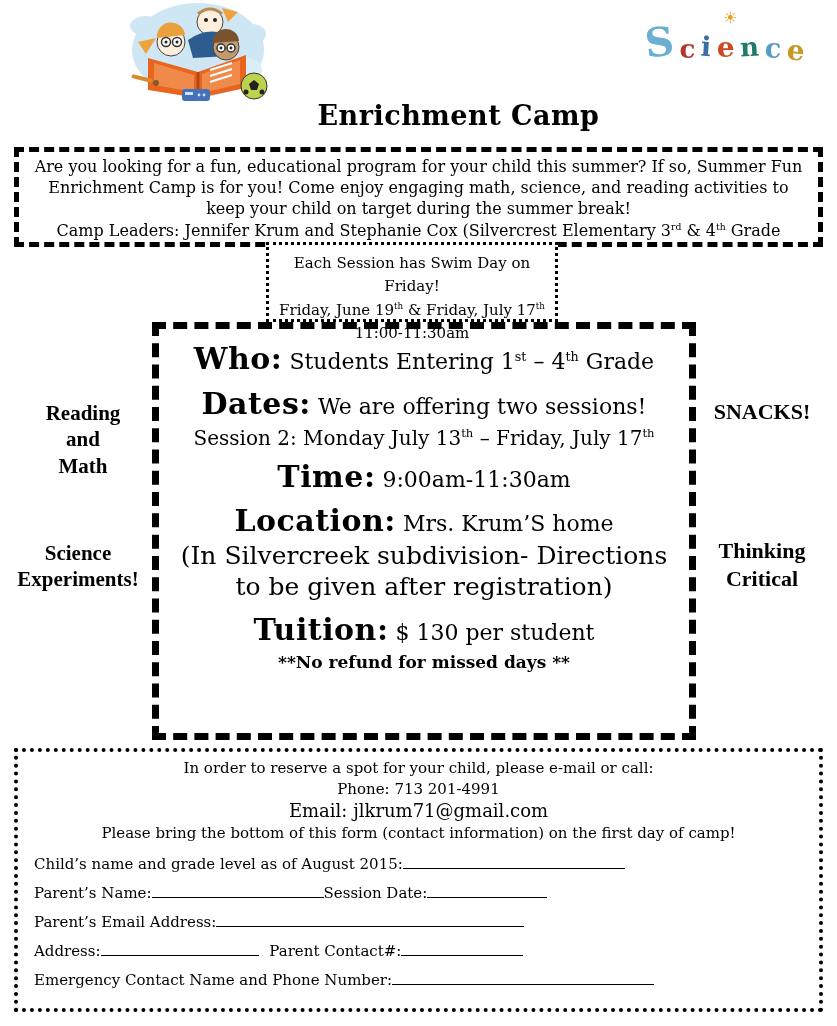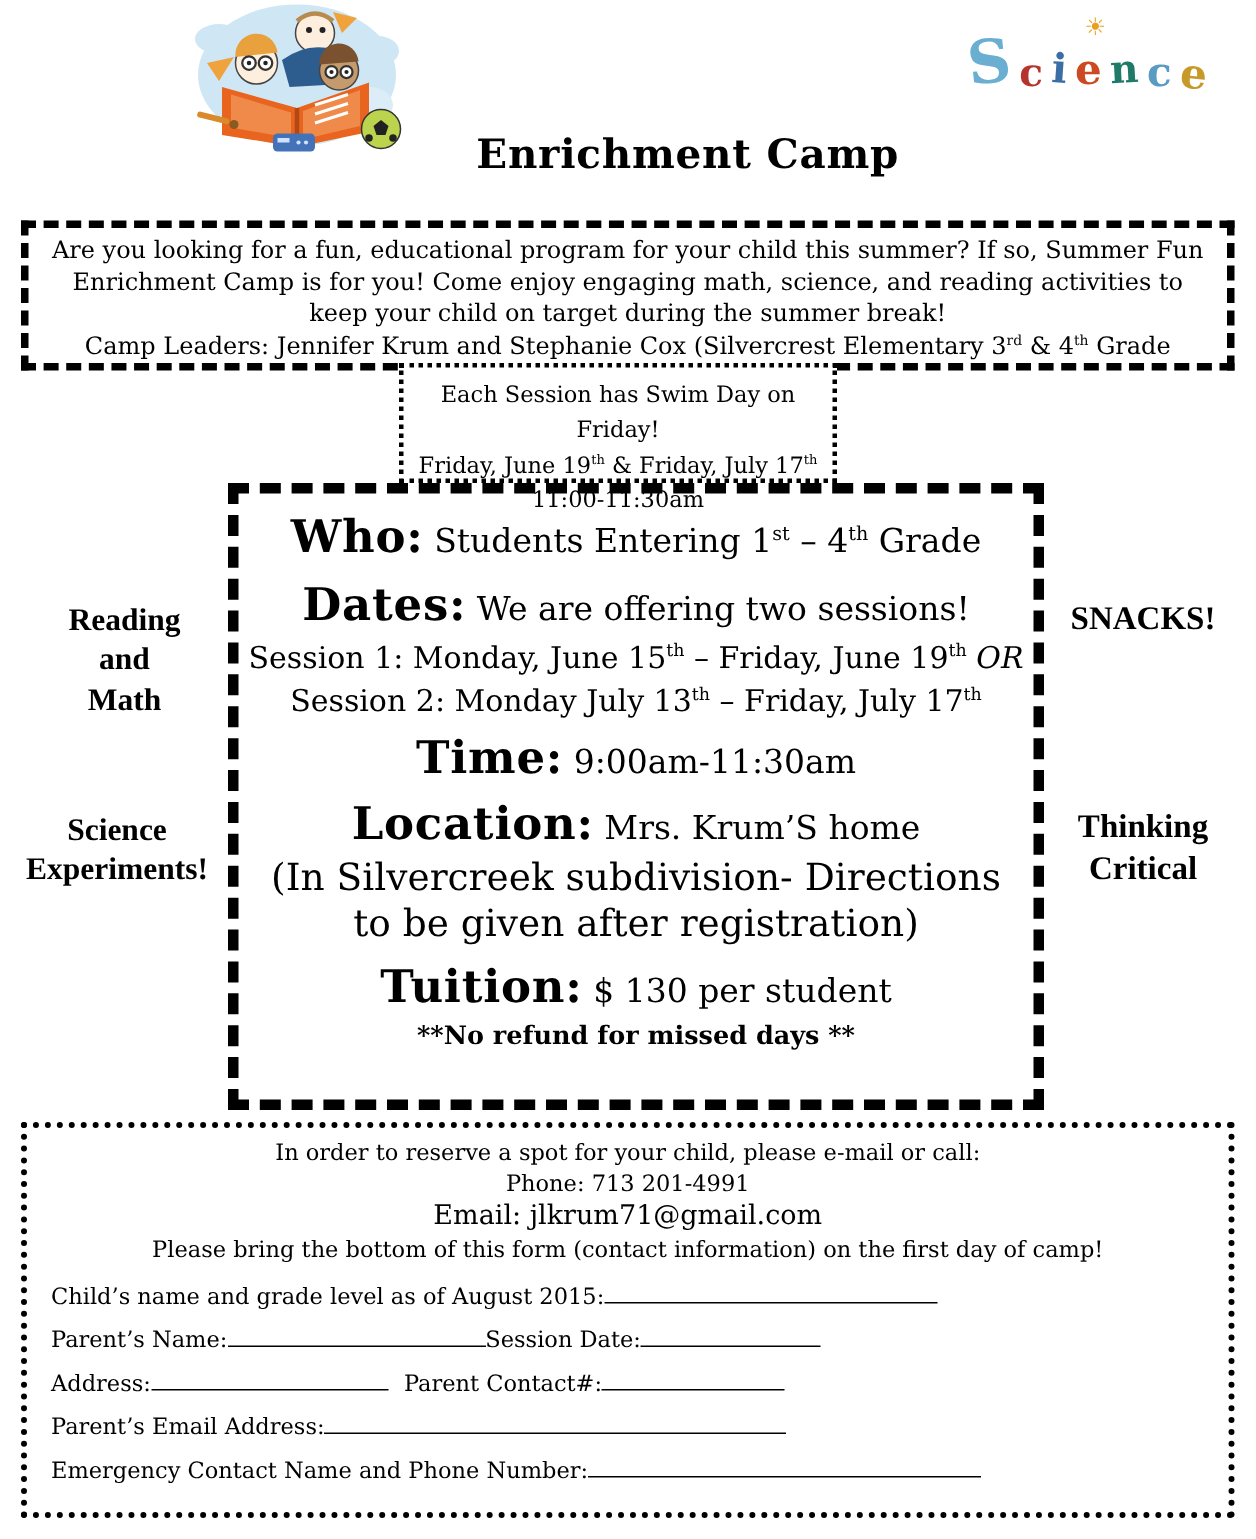--- a/index.html
+++ b/index.html
@@ -3,21 +3,21 @@
 <meta charset="utf-8">
 <style>
   html,body{margin:0;padding:0;background:#fff;}
   .page{position:relative;width:837px;height:1026px;background:#fff;color:#000;
         font-family:"DejaVu Serif",serif;overflow:hidden;}
 
   
   .kids-clip{position:absolute;left:126px;top:0;}
   .title{position:absolute;top:28px;left:90px;right:10px;text-align:center;
          font-size:48px;font-weight:bold;letter-spacing:1px;}
-  .subtitle{position:absolute;top:88px;left:90px;right:10px;text-align:center;
+  .subtitle{position:absolute;top:100px;left:90px;right:10px;text-align:center;
             font-size:27px;font-weight:bold;letter-spacing:.5px;}
   .science-logo{position:absolute;top:18px;right:52px;width:140px;height:70px;
                 font-weight:bold;white-space:nowrap;}
   .science-logo .ltr{position:relative;display:inline-block;z-index:1;
                      font-family:"DejaVu Serif",serif;}
   .sl0{font-size:40px;transform:rotate(-6deg);}
   .sl1{font-size:26px;top:2px;}
   .sl2{font-size:27px;transform:rotate(4deg);}
   .sl3{font-size:28px;top:1px;}
   .sl4{font-size:26px;transform:rotate(-3deg);}
@@ -154,21 +154,20 @@
     <div>Each Session has Swim Day on Friday!</div>
     <div><span>Friday, June 19</span><sup>th</sup><span> &amp; Friday, July 17</span><sup>th</sup></div>
     <div>11:00-11:30am</div>
   </div>
 
   <div class="main-box">
     <div class="ln ln-who"><span class="big">Who:</span><span> Students Entering 1</span><sup>st</sup><span> – 4</span><sup>th</sup><span> Grade</span></div>
 
     <div class="ln ln-dates"><span class="big">Dates:</span><span> We are offering two sessions!</span></div>
 
-    <div class="ln-sess"><span>Session 1: Monday, June 15</span><sup>th</sup><span> – Friday, June 19</span><sup>th</sup><span class="or-it"> OR</span></div>
 
     <div class="ln-sess"><span>Session 2: Monday July 13</span><sup>th</sup><span> – Friday, July 17</span><sup>th</sup></div>
 
     <div class="ln ln-time"><span class="big">Time:</span><span> 9:00am-11:30am</span></div>
 
     <div class="ln ln-loc"><span class="big">Location:</span><span> Mrs. Krum’S home</span></div>
 
     <div class="loc-note">(In Silvercreek subdivision- Directions to be given after registration)</div>
 
     <div class="ln ln-tuition"><span class="big">Tuition:</span><span> $ 130 per student</span></div>
@@ -194,20 +193,20 @@
   <div class="bottom-box">
     <div class="c-line">In order to reserve a spot for your child, please e-mail or call:</div>
     <div class="c-line">Phone: 713 201-4991</div>
     <div class="c-line c-email">Email: jlkrum71@gmail.com</div>
     <div class="c-line">Please bring the bottom of this form (contact information) on the first day of camp!</div>
 
     <div class="form-line"><span>Child’s name and grade level as of August 2015:</span><span class="blank b-child"></span></div>
 
     <div class="form-line"><span>Parent’s Name:</span><span class="blank b-pname"></span><span>Session Date:</span><span class="blank b-sdate"></span></div>
 
+    <div class="form-line"><span>Parent’s Email Address:</span><span class="blank b-email"></span></div>
+
     <div class="form-line"><span>Address:</span><span class="blank b-addr"></span><span> Parent Contact#:</span><span class="blank b-pcontact"></span></div>
 
-    <div class="form-line"><span>Parent’s Email Address:</span><span class="blank b-email"></span></div>
-
     <div class="form-line"><span>Emergency Contact Name and Phone Number:</span><span class="blank b-emerg"></span></div>
   </div>
 
 </div>
 
 </body></html>

